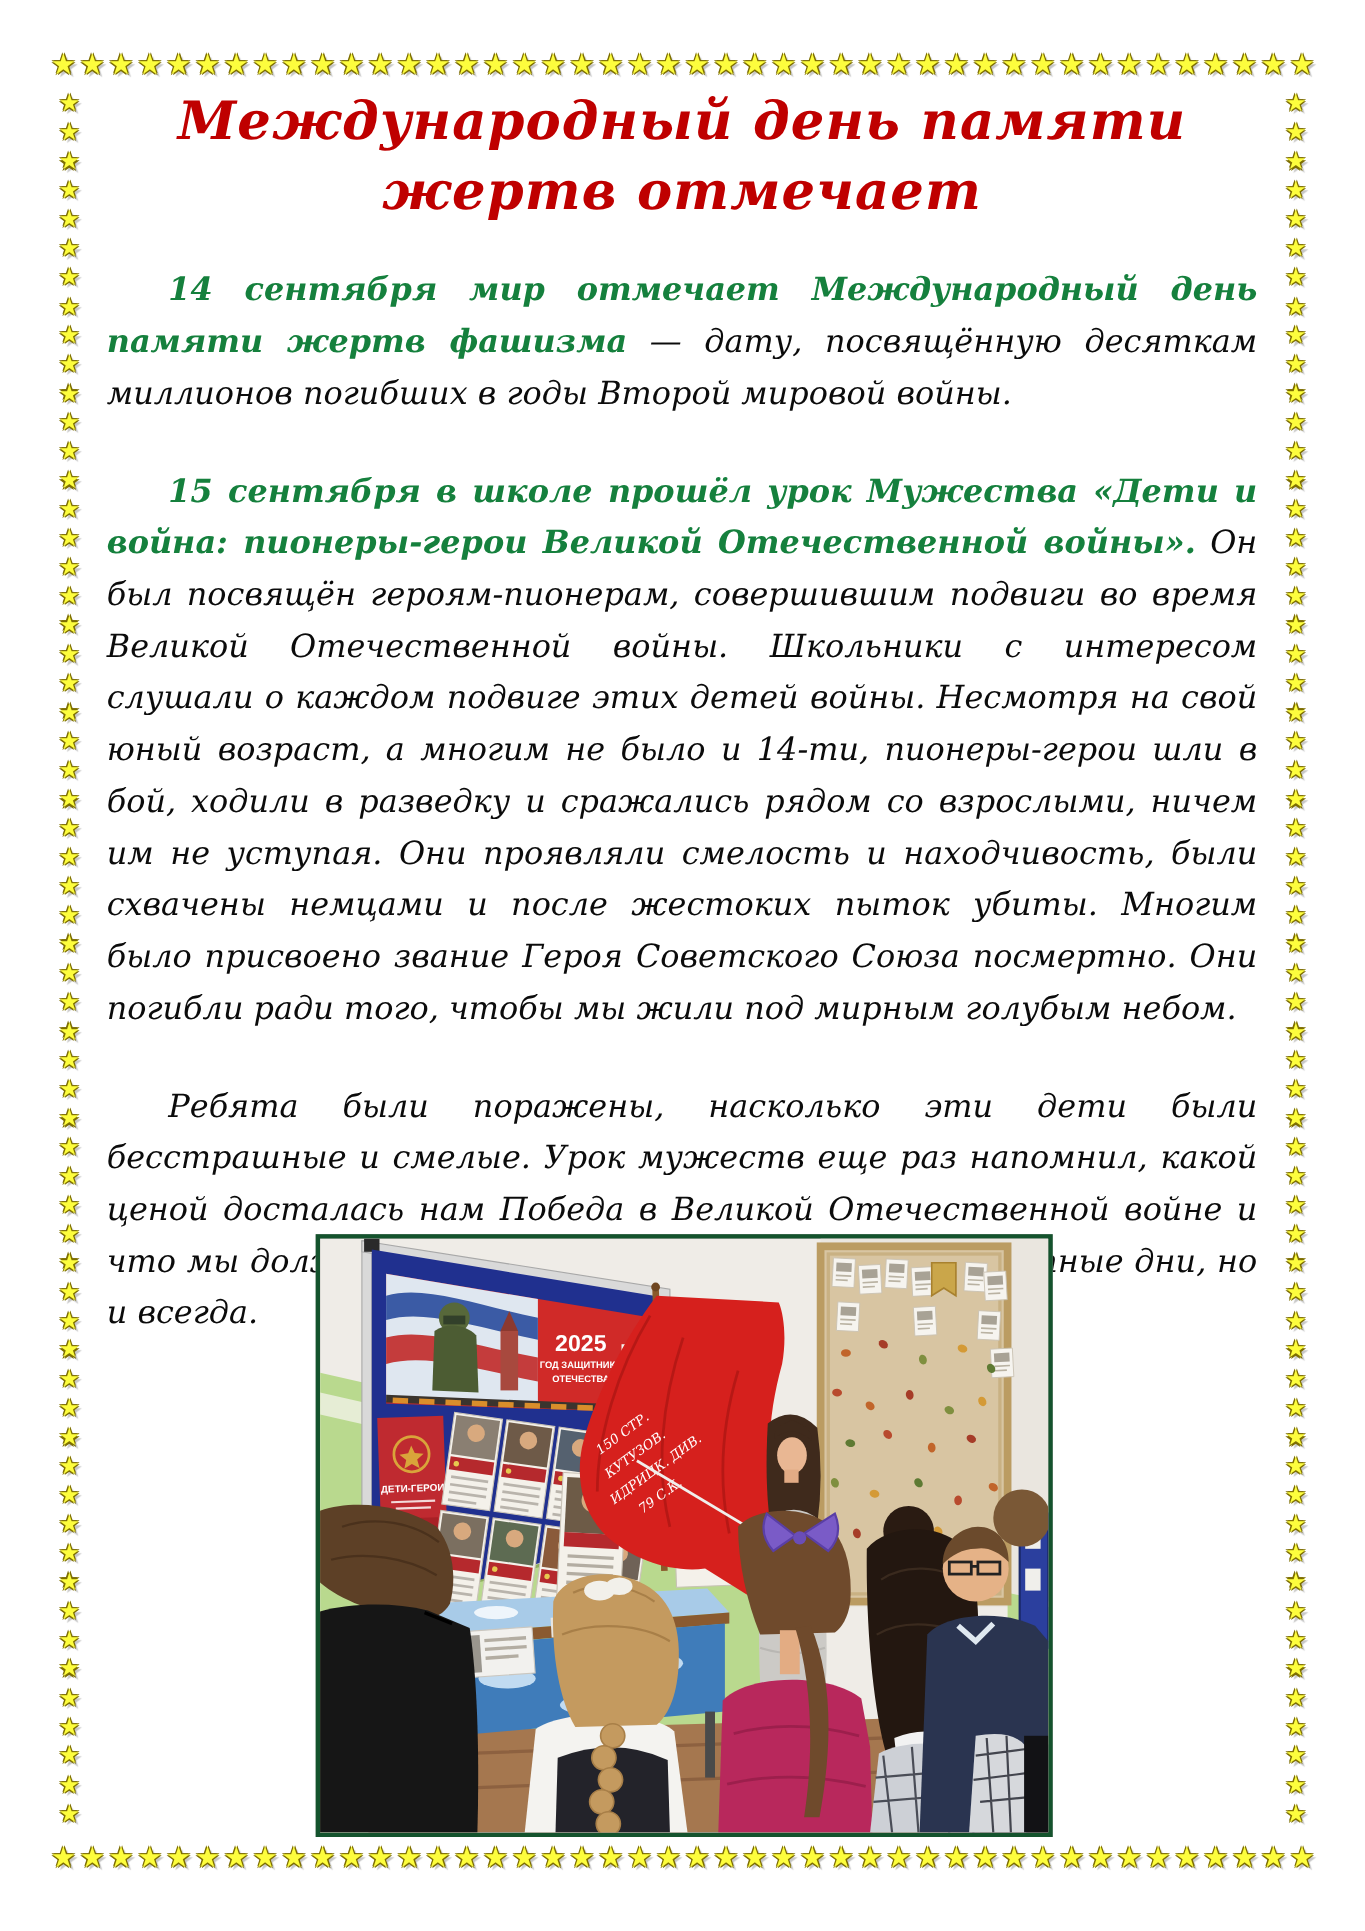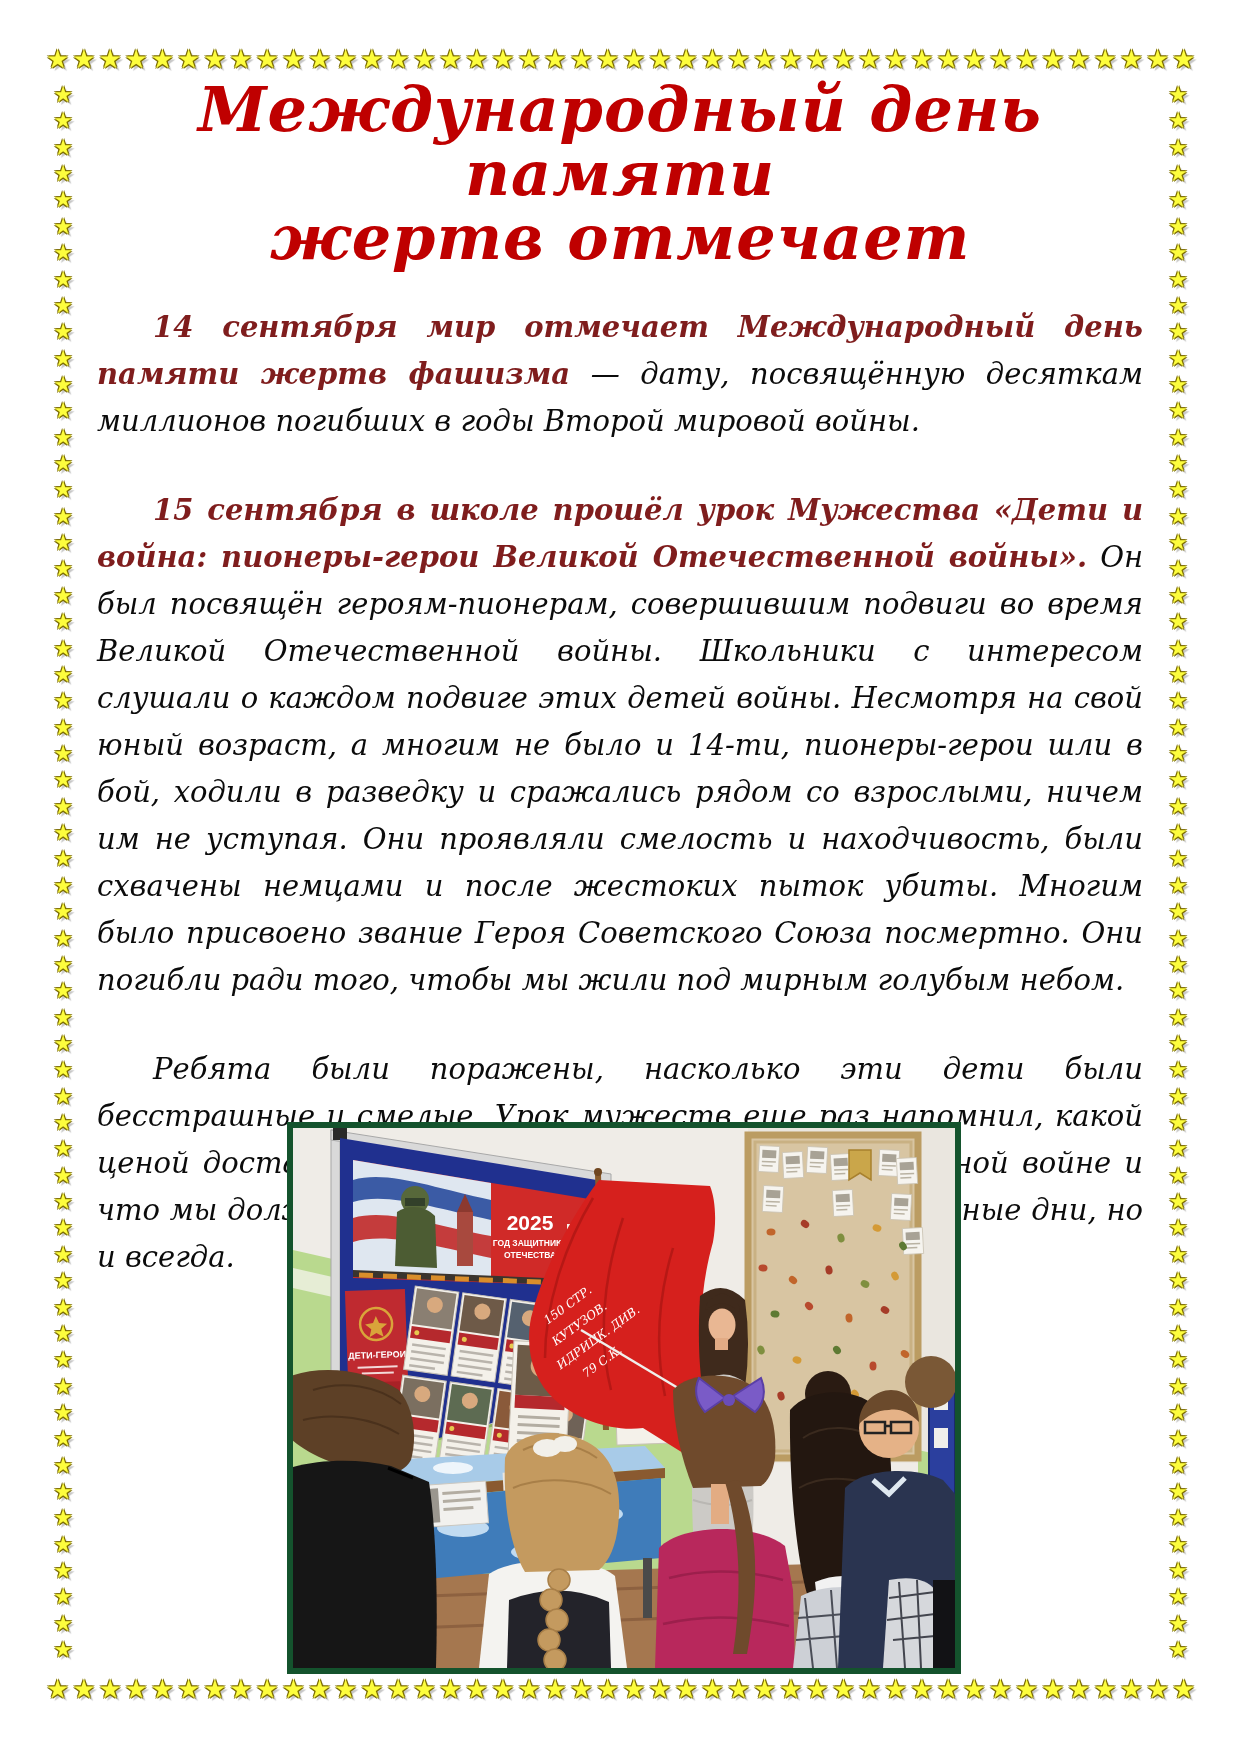--- a/index.html
+++ b/index.html
@@ -9,27 +9,27 @@
   .stars-row{position:absolute;left:46px;width:1150px;height:30px;display:flex;
              justify-content:space-between;font-size:26px;line-height:1;}
   .stars-col{position:absolute;top:84px;height:1578px;width:30px;display:flex;flex-direction:column;
              justify-content:space-between;align-items:center;font-size:22px;line-height:1;}
   .star{color:#fdfd3d;font-style:normal;
         text-shadow:-1px -1px 0 #7d6e00,1px -1px 0 #7d6e00,-1px 1px 0 #7d6e00,1px 1px 0 #7d6e00,
                     3px 3px 1px #c6c6c6;}
   
   .content{position:absolute;left:97px;top:78px;width:1046px;}
   .title{margin:0 0 34px 0;text-align:center;font-weight:bold;font-style:italic;
-         color:#bf0000;font-size:62px;line-height:64px;letter-spacing:1px;}
+         color:#bf0000;font-size:48px;line-height:64px;letter-spacing:1px;}
   .para{margin:0 0 42px 0;font-size:29px;line-height:47px;font-style:italic;color:#0b0b0b;
         text-align:justify;text-indent:56px;}
-  .para .lead{font-weight:bold;color:#7f1d1d;margin-top:28px;}
+  .para .lead{font-weight:bold;color:#15803d;margin-top:28px;}
   
   .photo-frame{position:absolute;left:287px;top:1122px;width:662px;height:540px;
-               border:6px solid #14532d;background:#a3a3a3;}
+               border:4px solid #14532d;background:#a3a3a3;}
   .photo-frame svg{display:block;width:662px;height:540px;}
 </style>
 </head>
 <body>
 
 <div class="page">
 
   <div class="stars-row" id="stars-top" style="top:46px;">
       <span class="star">★</span>
       <span class="star">★</span>

